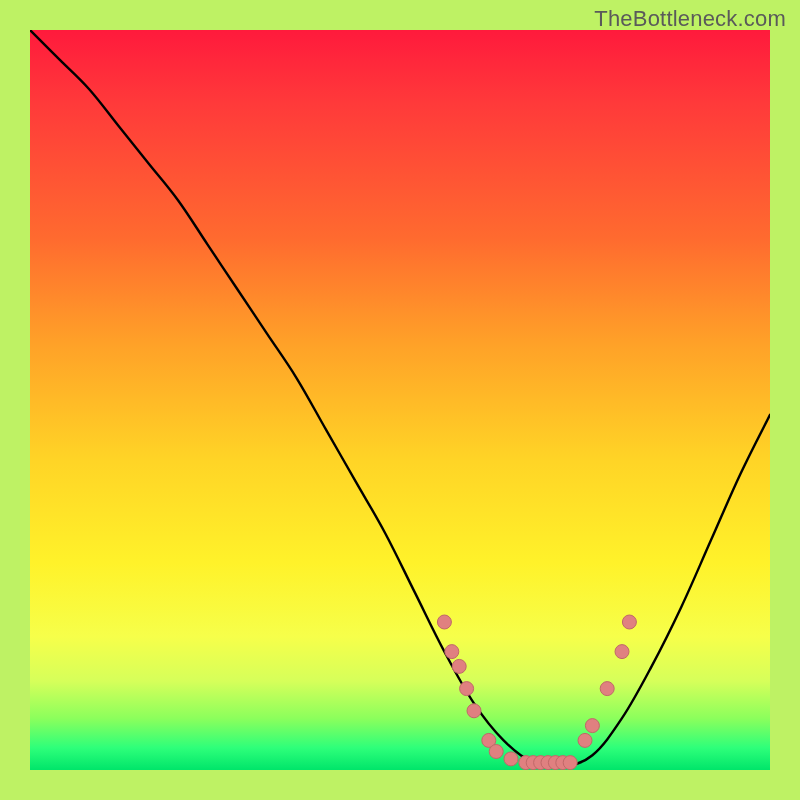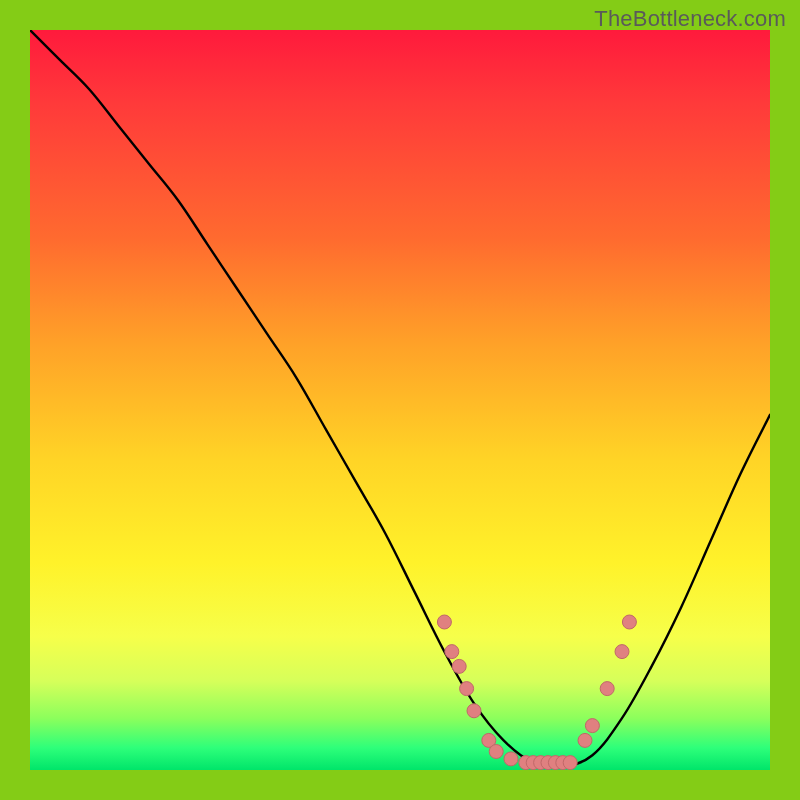--- a/index.html
+++ b/index.html
@@ -8,21 +8,21 @@
     width: 800px;
     height: 800px;
     background: #000;
     overflow: hidden;
     font-family: Arial, Helvetica, sans-serif;
   }
   .stage {
     position: relative;
     width: 800px;
     height: 800px;
-    background: #84cc16;
+    background: #bef264;
   }
   .plot-area {
     position: absolute;
     left: 30px;
     top: 30px;
     width: 740px;
     height: 740px;
     
     background: linear-gradient(to bottom,
       #ff1a3c 0%,

